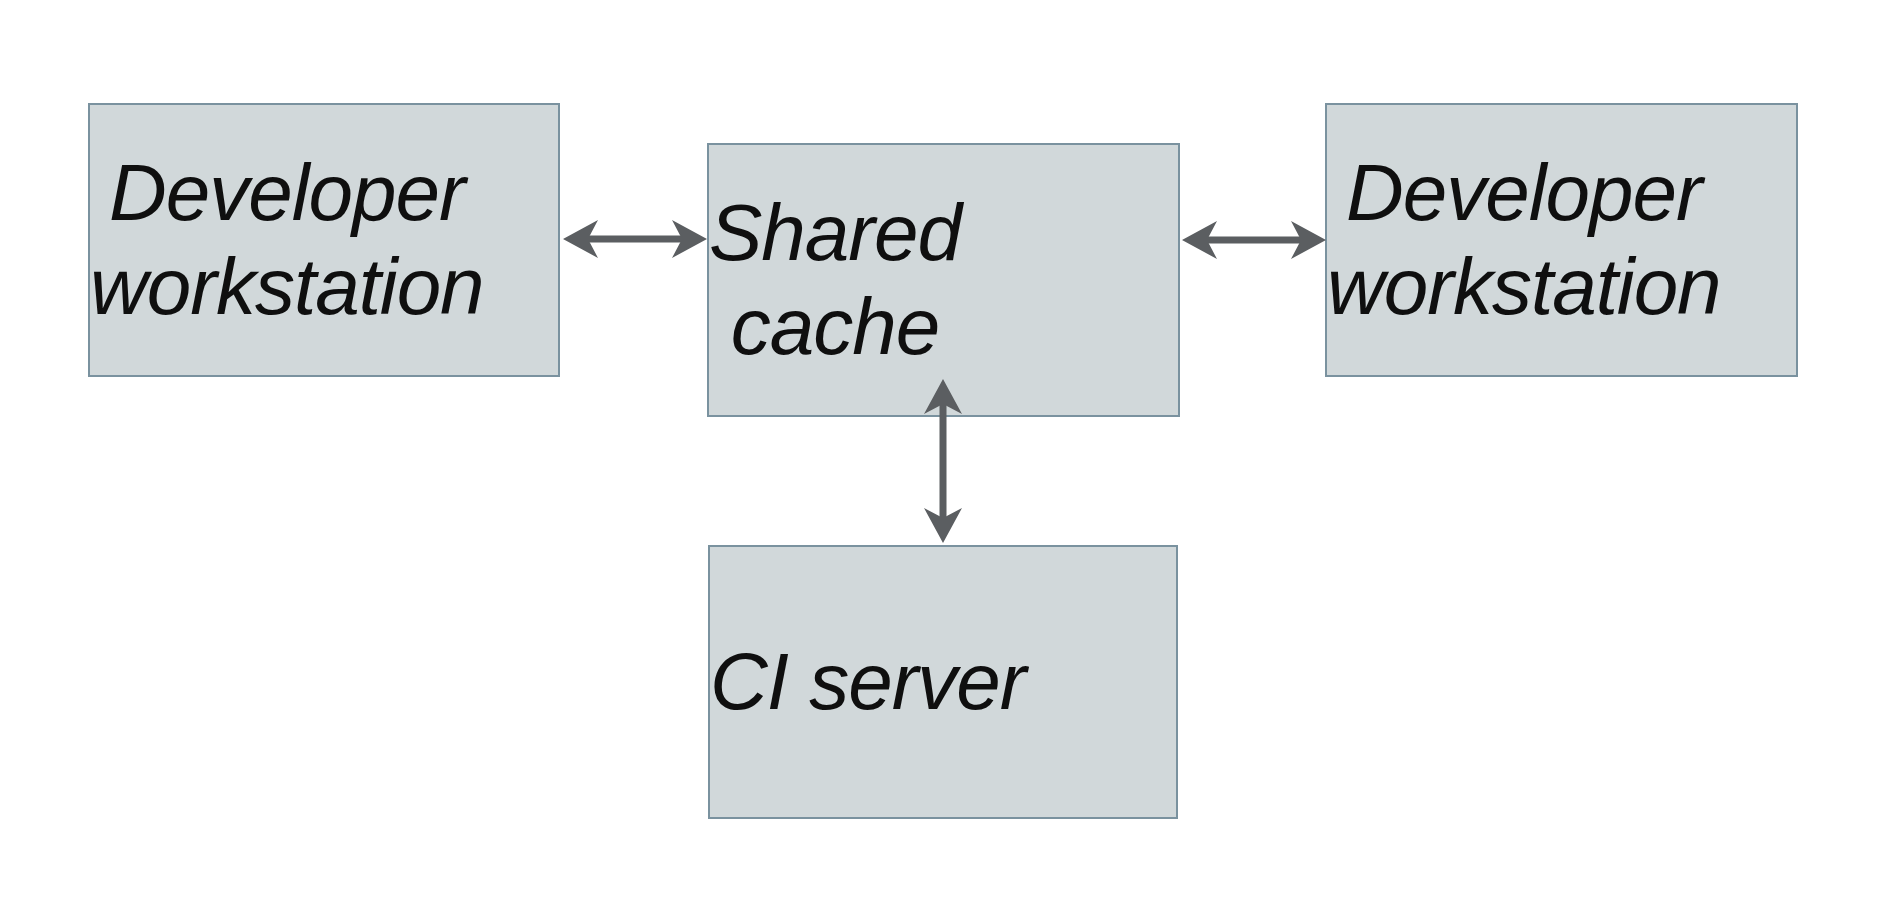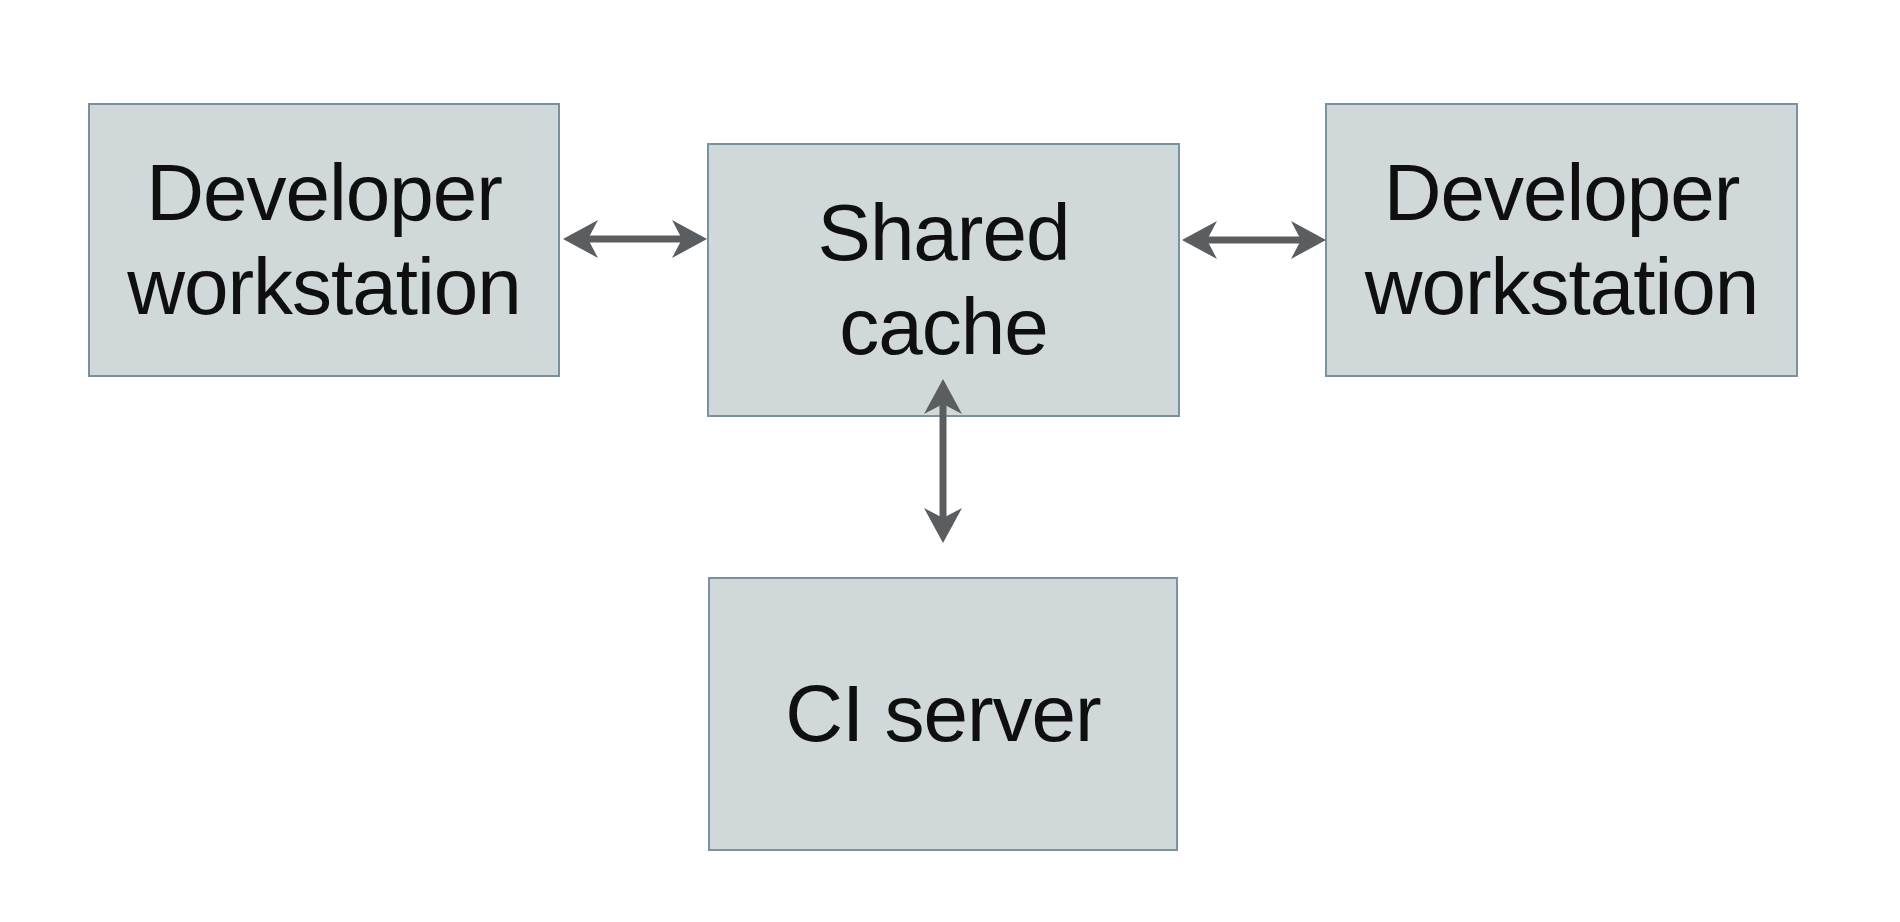--- a/index.html
+++ b/index.html
@@ -15,34 +15,35 @@
     font-family: "Liberation Sans", "DejaVu Sans", sans-serif;
     overflow: hidden;
   }
   .node {
     position: absolute;
     box-sizing: border-box;
     background: var(--node-fill, #d1d8da);
     border: 2px solid var(--node-border, #7a929f);
     display: flex;
     align-items: center;
-    justify-content: center;
+    justify-content: flex-start;
     text-align: center;
+    font-style: italic;
   }
   .node .label {
     font-size: 80px;
     line-height: 94px;
     color: var(--text-color, #0f0f0f);
     white-space: pre-line;
     letter-spacing: -1px;
   }
   #node-dev-left   { left: 88px;   top: 103px; width: 472px; height: 274px; }
   #node-cache      { left: 707px;  top: 103px; width: 473px; height: 274px; margin-top: 40px; }
   #node-dev-right  { left: 1325px; top: 103px; width: 473px; height: 274px; }
-  #node-ci         { left: 708px;  top: 545px; width: 470px; height: 274px; margin-top: 32px; }
+  #node-ci         { left: 708px;  top: 545px; width: 470px; height: 274px; }
 
   .connector { position: absolute; }
   .connector * { fill: var(--arrow-color, #5b5e61); }
   #arrow-left     { left: 562px;  top: 217px; }
   #arrow-right    { left: 1181px; top: 218px; }
   #arrow-vertical { left: 921px;  top: 378px; }
 </style>
 </head>
 <body>
 

